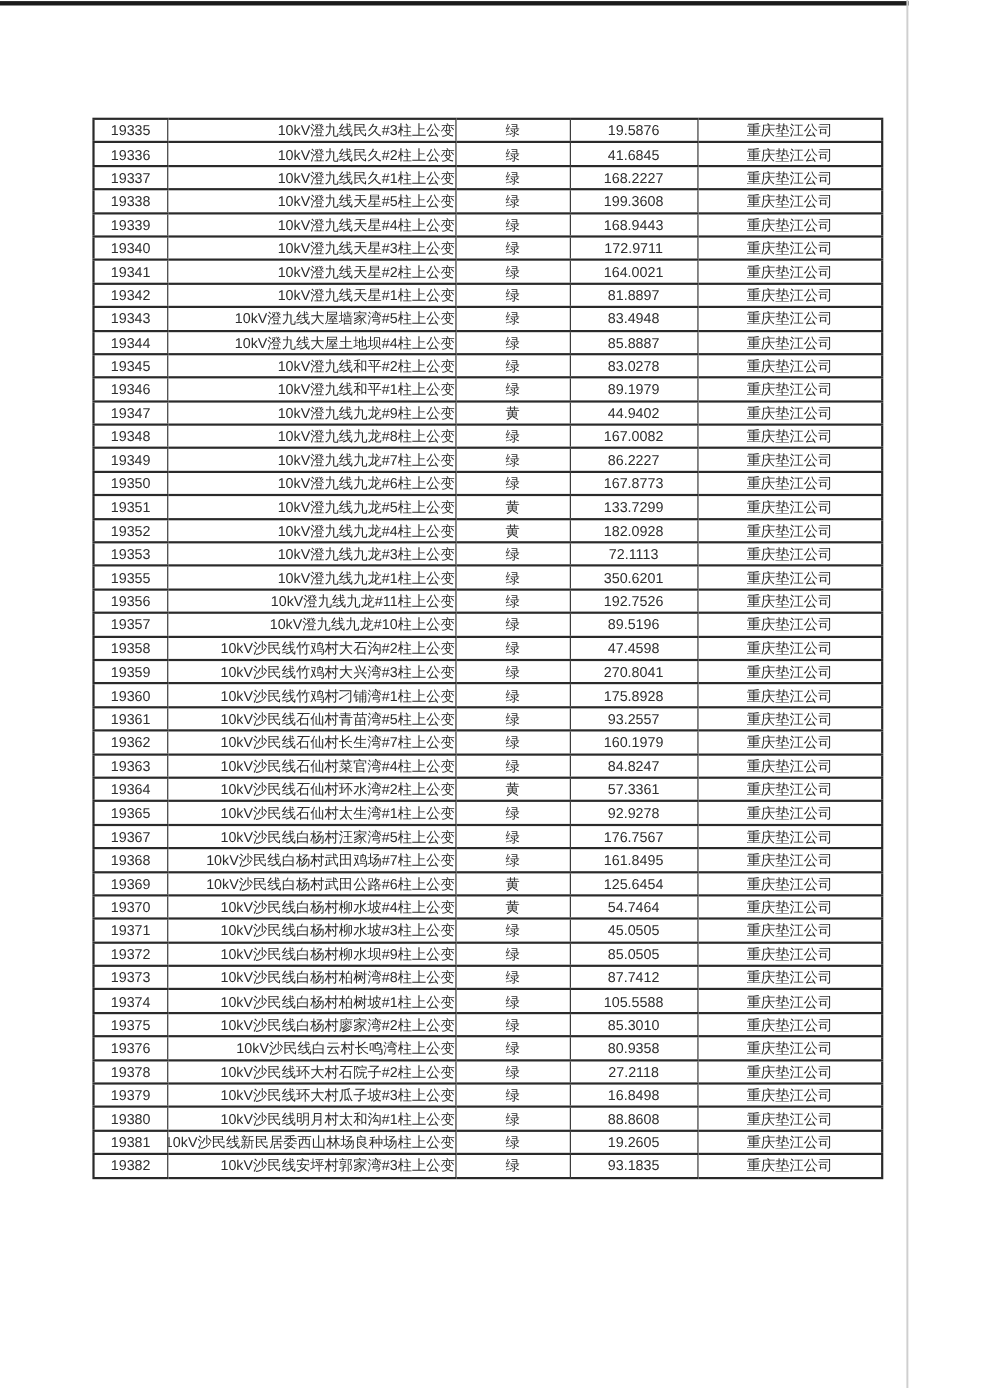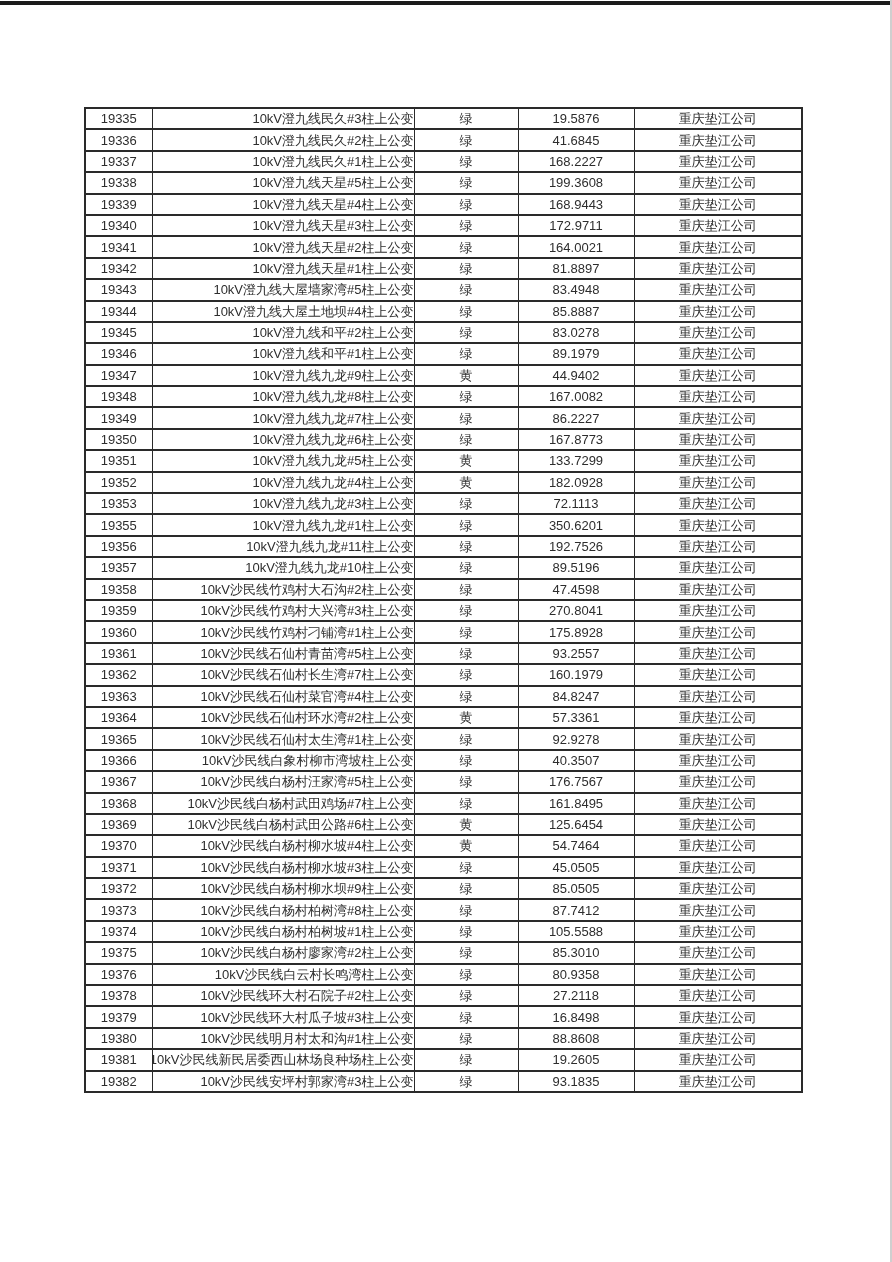--- a/index.html
+++ b/index.html
@@ -3,21 +3,21 @@
 <meta charset="utf-8">
 <style>
   html, body {
     margin: 0;
     padding: 0;
     background: #ffffff;
     font-family: "Liberation Sans", "DejaVu Sans", sans-serif;
   }
   .page {
     position: relative;
-    width: 892px;
+    width: 826px;
     height: 1262px;
     background: #ffffff;
     overflow: hidden;
   }
   .top-bar {
     position: absolute;
     top: 1px;
     left: 0;
     width: 892px;
     height: 4px;
@@ -405,31 +405,20 @@
       <td>
         <div class="clip-center">
               <span>10kV沙民线石仙村太生湾#1柱上公变</span>
             </div>
       </td>
       <td>绿</td>
       <td>92.9278</td>
       <td>重庆垫江公司</td>
     </tr>
         <tr>
-      <td>19366</td>
-      <td>
-        <div class="clip-center">
-              <span>10kV沙民线白象村柳市湾坡柱上公变</span>
-            </div>
-      </td>
-      <td>绿</td>
-      <td>40.3507</td>
-      <td>重庆垫江公司</td>
-    </tr>
-        <tr>
       <td>19367</td>
       <td>
         <div class="clip-center">
               <span>10kV沙民线白杨村汪家湾#5柱上公变</span>
             </div>
       </td>
       <td>绿</td>
       <td>176.7567</td>
       <td>重庆垫江公司</td>
     </tr>

